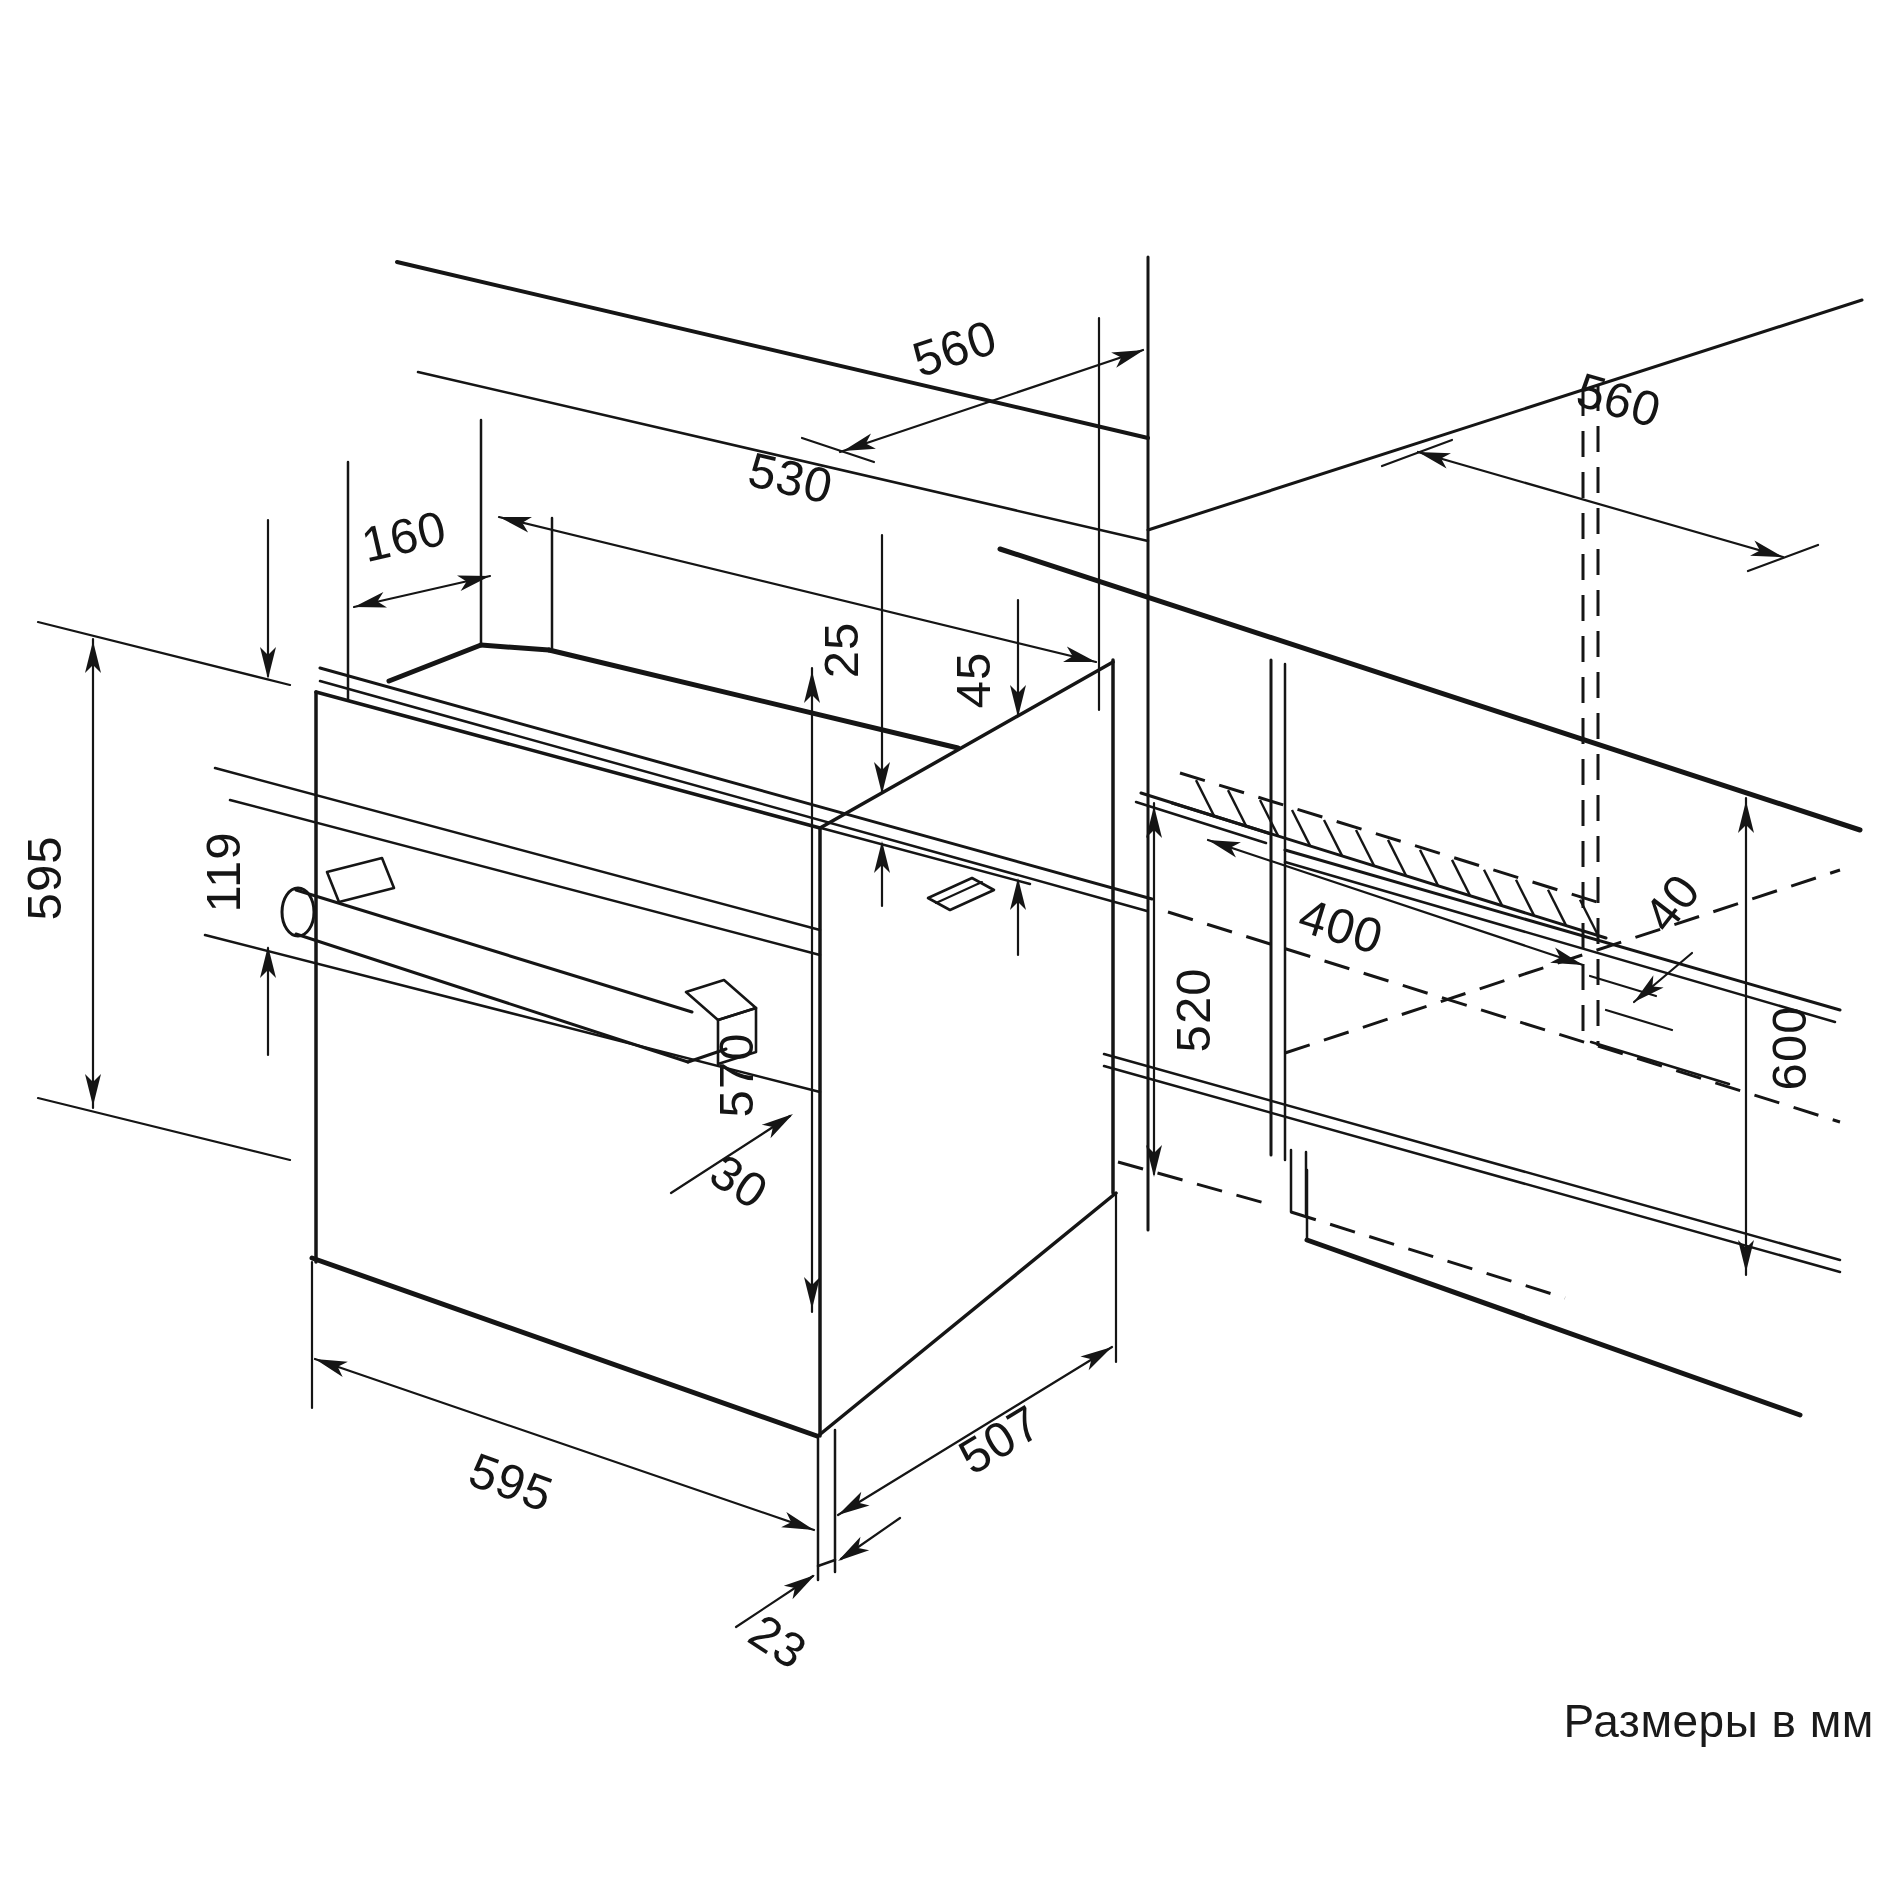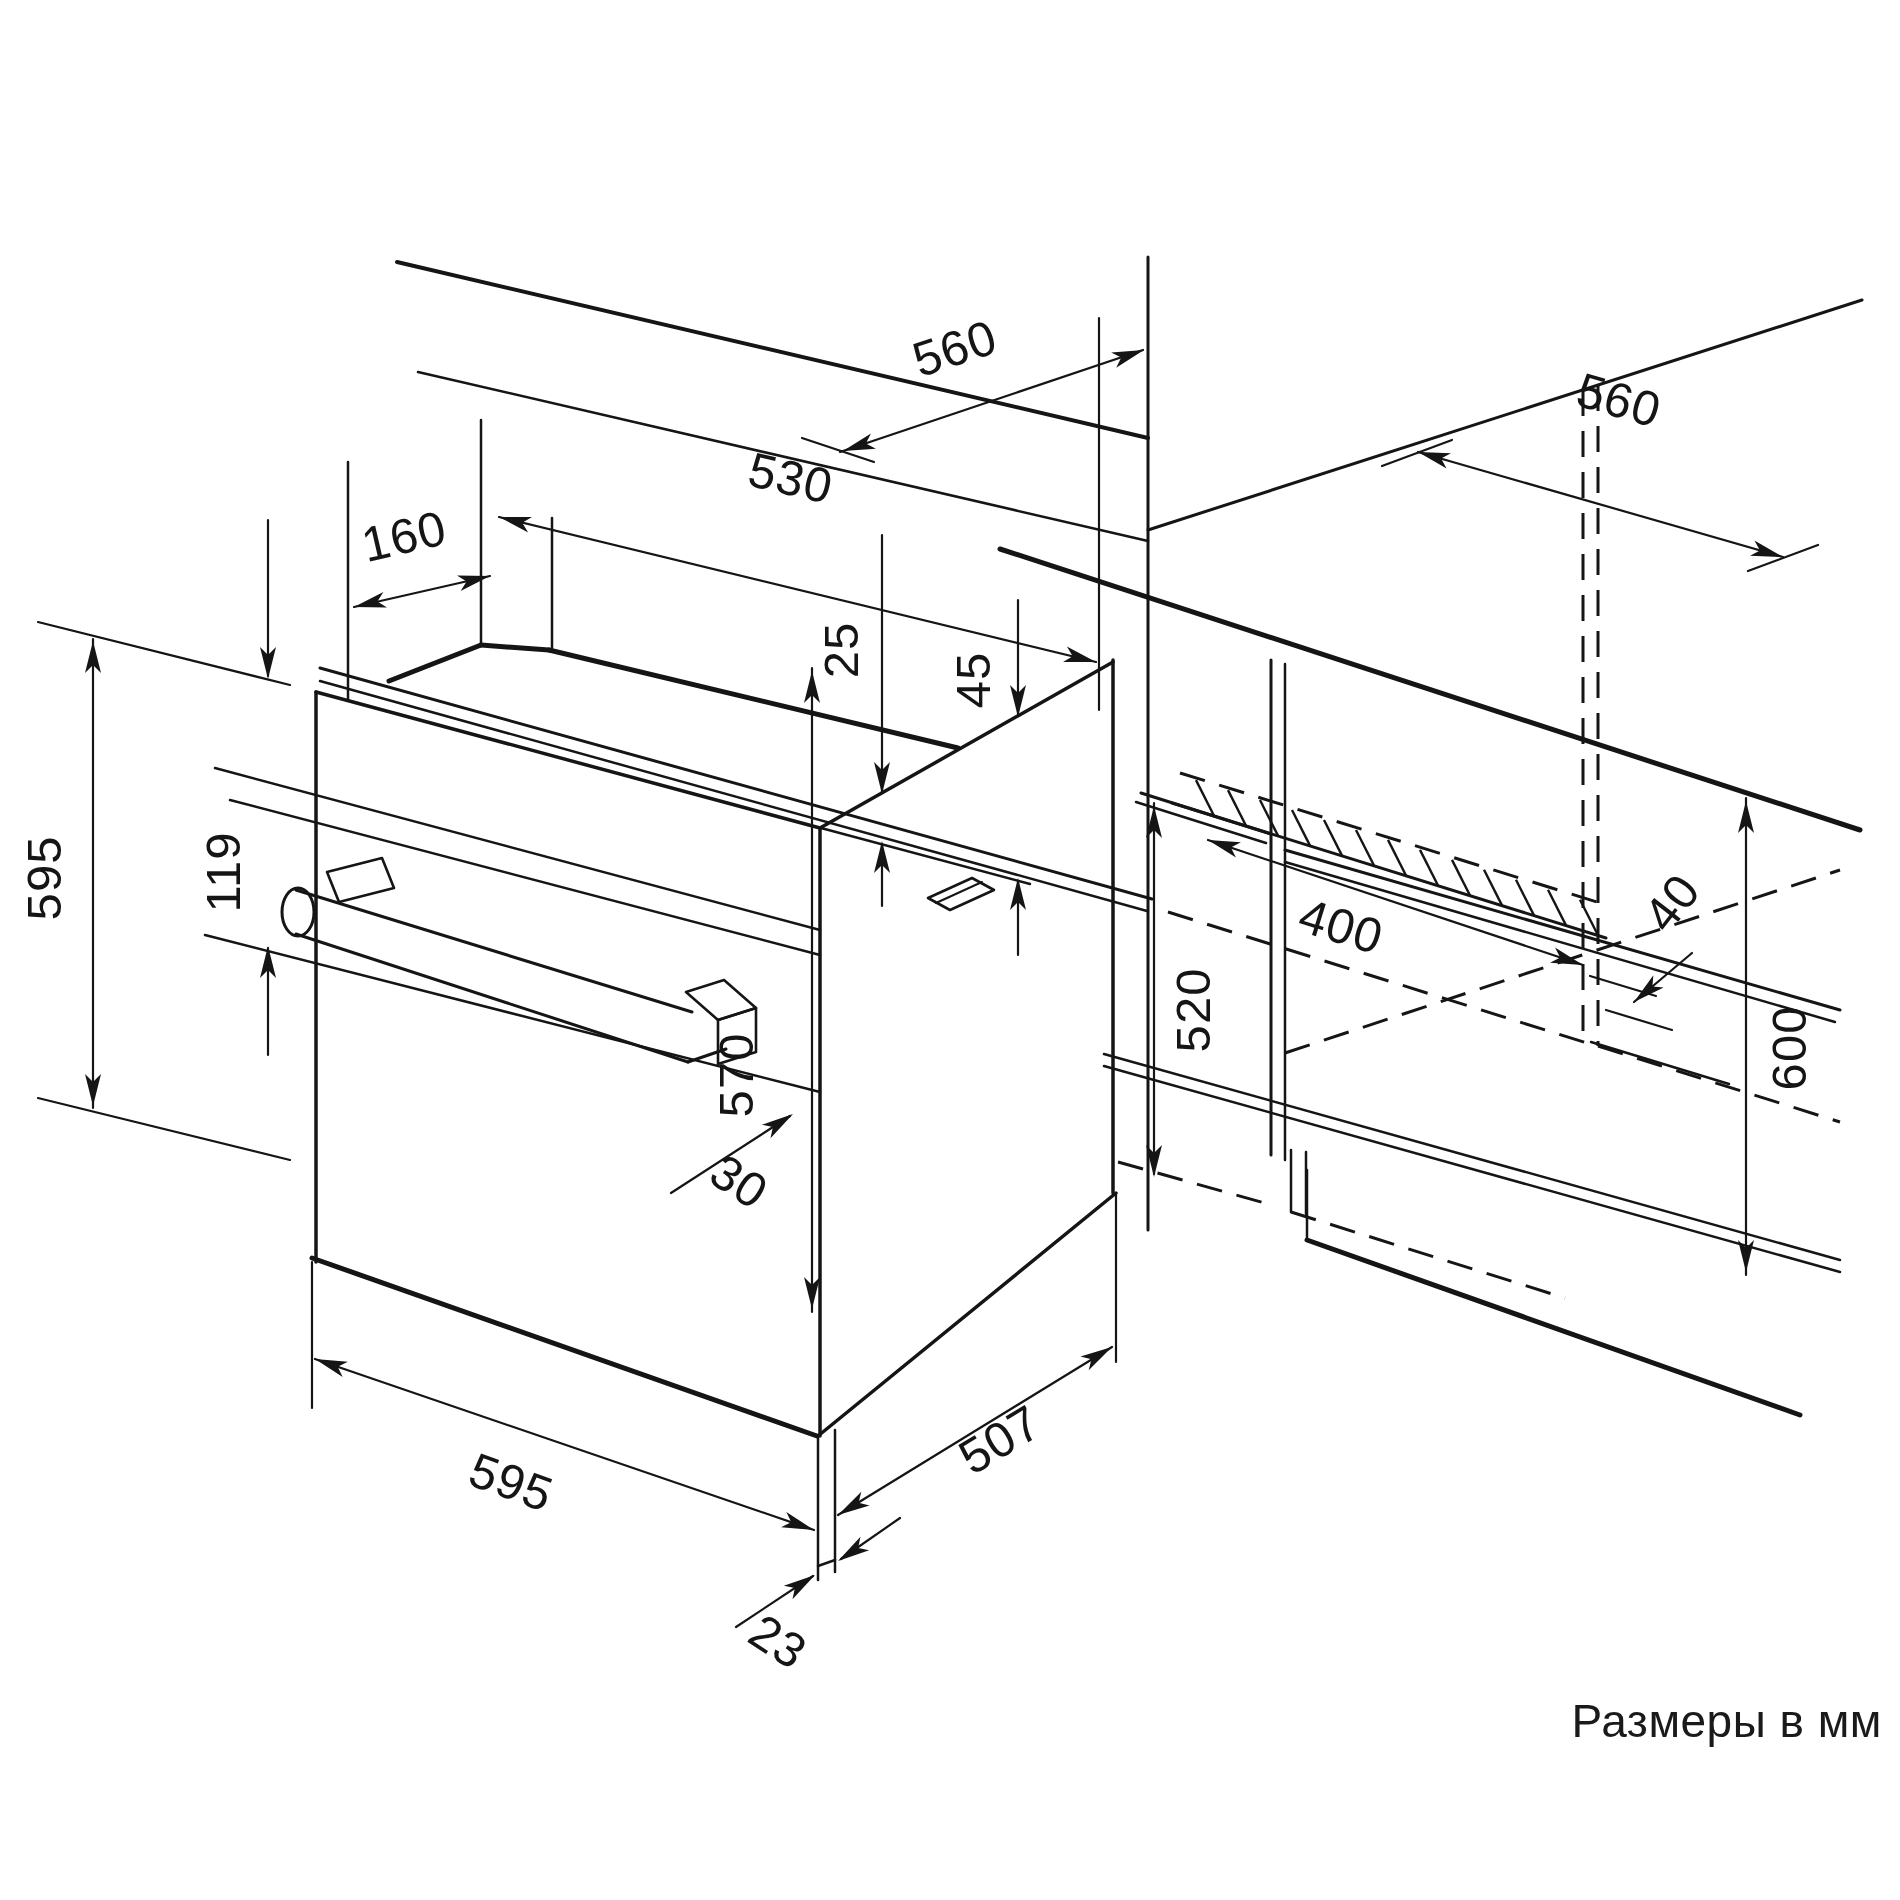--- a/index.html
+++ b/index.html
@@ -1,19 +1,19 @@
 <!DOCTYPE html>
 <html><head>
 <meta charset="utf-8">
 <style>
   html,body{margin:0;padding:0;background:#ffffff;}
   .stage{position:relative;width:1900px;height:1900px;background:#ffffff;overflow:hidden;
          font-family:"Liberation Sans", sans-serif;}
   svg{position:absolute;left:0;top:0;}
-  .caption{position:absolute;top:1694px;right:18px;font-size:46px;color:#1a1a1a;
+  .caption{position:absolute;top:1694px;right:26px;font-size:46px;color:#1a1a1a;
            letter-spacing:0.5px;font-family:"Liberation Sans", sans-serif;}
   text.dim{font-family:"Liberation Sans", sans-serif;font-size:49px;fill:#151515;letter-spacing:1px;}
 </style>
 </head>
 <body>
 
 <div class="stage">
   <svg id="drawing" width="1900" height="1900" viewBox="0 0 1900 1900">
       <line x1="397" y1="262" x2="1148" y2="438" stroke="#151515" stroke-width="4" stroke-linecap="round"></line>
       <line x1="418" y1="372" x2="1148" y2="541" stroke="#151515" stroke-width="2.5" stroke-linecap="round"></line>

